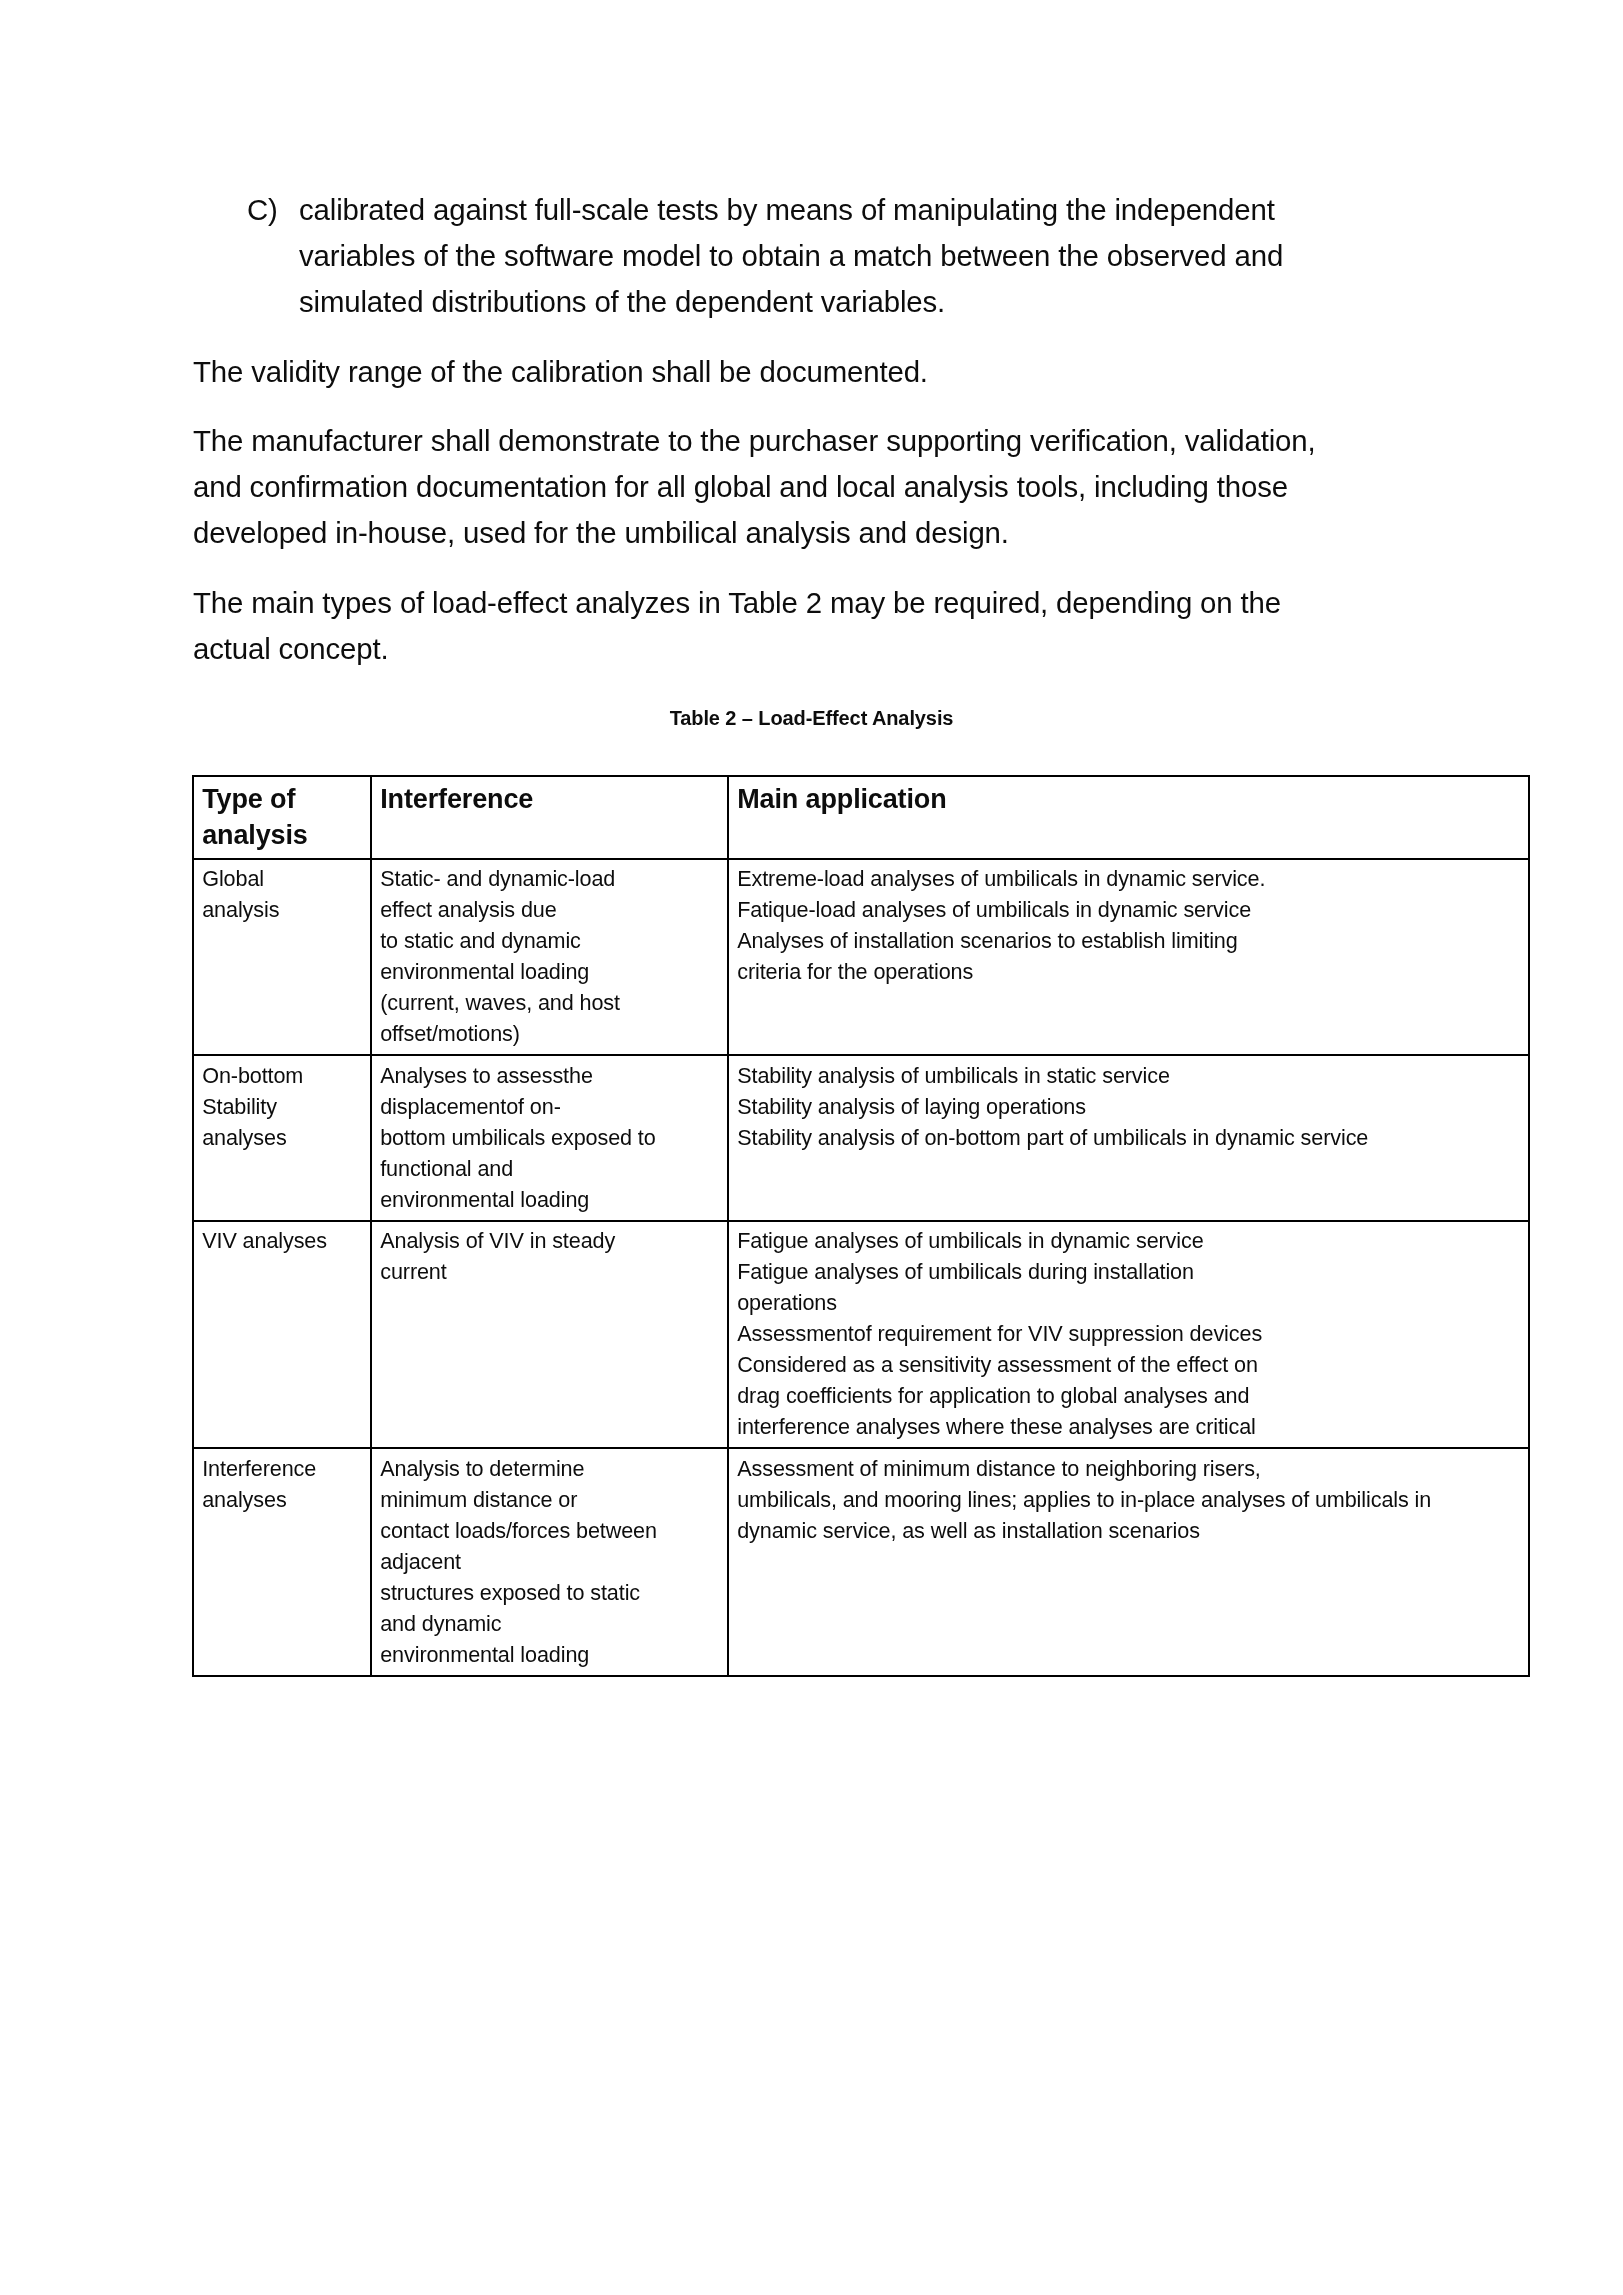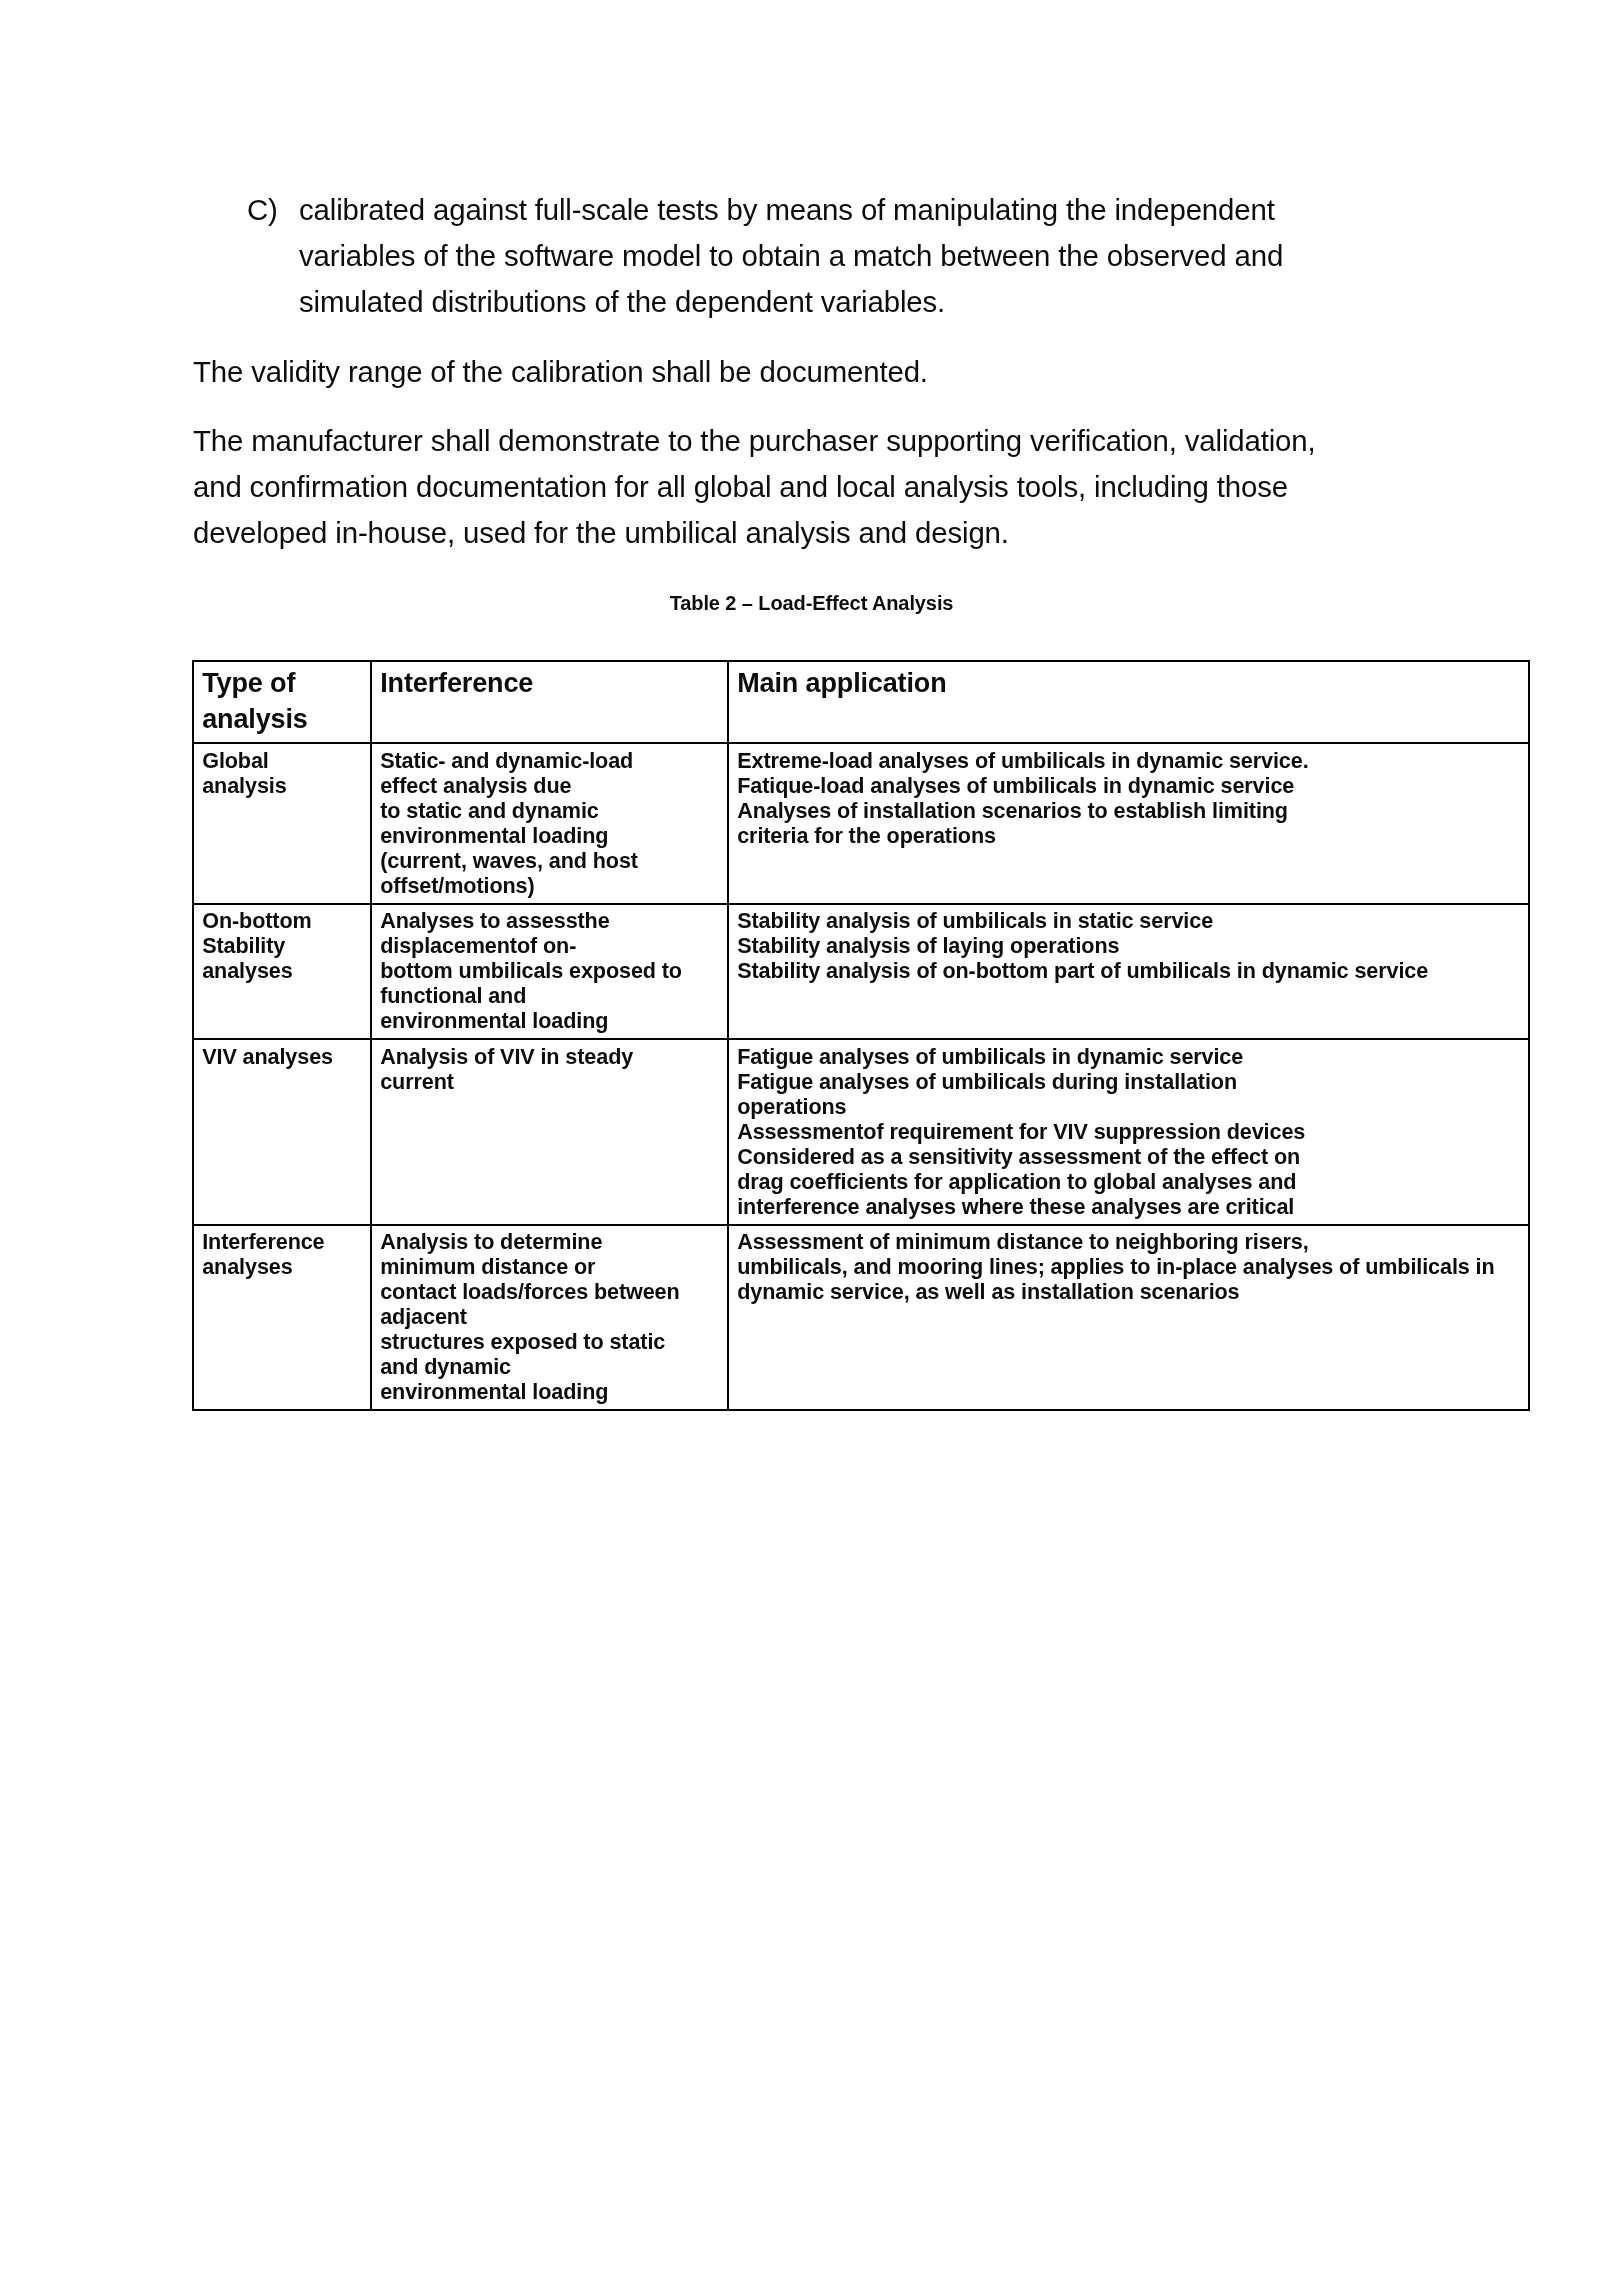--- a/index.html
+++ b/index.html
@@ -64,22 +64,22 @@
     overflow: hidden;
   }
   table.doc-table th {
     font-size: 27px;
     line-height: 36px;
     font-weight: bold;
     letter-spacing: -0.005em;
   }
   table.doc-table td {
     font-size: 21.6px;
-    line-height: 25px;
-    font-weight: bold;
+    line-height: 31px;
+    font-weight: normal;
     letter-spacing: -0.005em;
   }
 </style>
 </head>
 <body>
 
 <div class="page">
   <div class="body-text">
 
     <div class="list-item">
@@ -89,20 +89,22 @@
 simulated distributions of the dependent variables.</div>
     </div>
 
     <p class="para">The validity range of the calibration shall be documented.</p>
 
 
     <p class="para">The manufacturer shall demonstrate to the purchaser supporting verification, validation,
 and confirmation documentation for all global and local analysis tools, including those
 developed in-house, used for the umbilical analysis and design.</p>
 
+    <p class="para">The main types of load-effect analyzes in Table 2 may be required, depending on the
+actual concept.</p>
 
     <h2 class="table-title">Table 2 – Load-Effect Analysis</h2>
 
     <table class="doc-table">
       <colgroup>
           <col class="c1">
           <col class="c2">
           <col class="c3">
         </colgroup>
       <thead>

